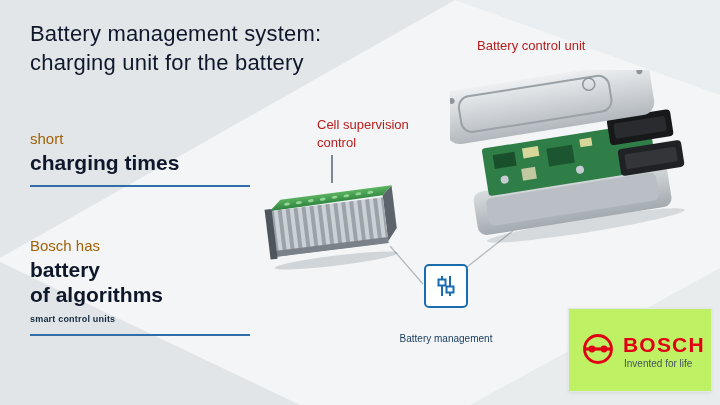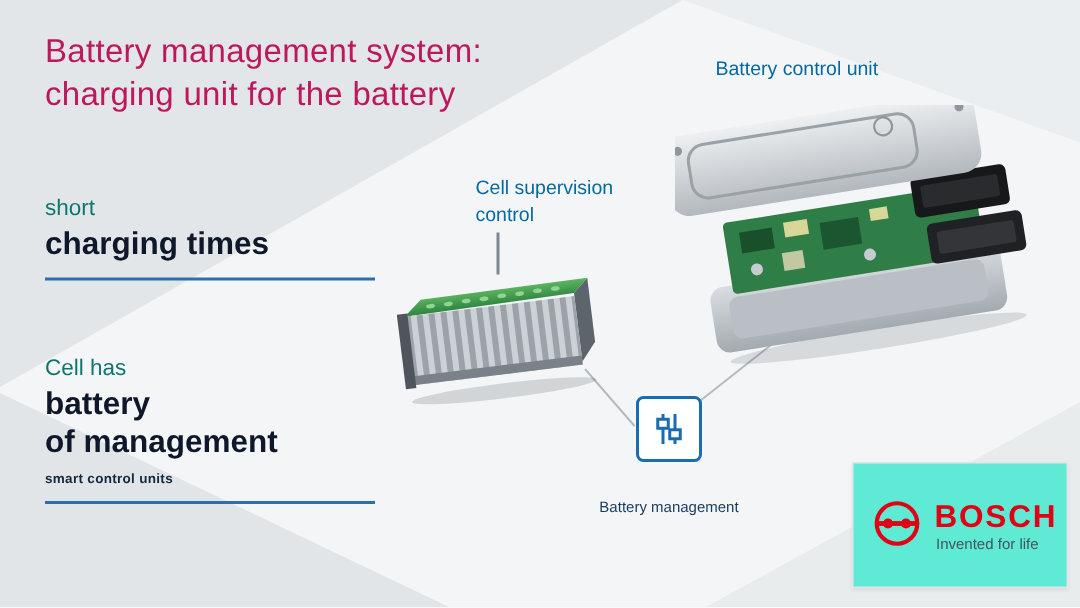--- a/index.html
+++ b/index.html
@@ -2,45 +2,45 @@
 <html><head>
 <meta charset="utf-8">
 <style>
   * { margin:0; padding:0; box-sizing:border-box; }
   html,body { width:720px; height:405px; overflow:hidden; background:#fff; }
   .slide { position:relative; width:720px; height:405px; background:#f3f5f6;
            font-family:"Liberation Sans", sans-serif; overflow:hidden; }
   .abs { position:absolute; }
   .bg { position:absolute; left:0; top:0; width:100%; height:100%; }
 
-  .title { left:30px; top:20px; font-size:22px; font-weight:500; color:#be185d;
+  .title { left:30px; top:20px; font-size:22px; font-weight:500; color:#0f172a;
            line-height:1.3; letter-spacing:.2px; }
 
-  .side-label { font-size:13px; color:#0369a1; line-height:1.4; }
+  .side-label { font-size:13px; color:#b91c1c; line-height:1.4; }
   .label-bcu { left:477px; top:37px; }
   .label-cell { left:317px; top:116px; }
   .pointer { left:331px; top:155px; width:1.5px; height:28px; background:#7c8894; }
 
-  .fact .intro { font-size:15px; color:#0f766e; margin-bottom:3px; }
+  .fact .intro { font-size:15px; color:#a16207; margin-bottom:3px; }
   .fact .headline { font-size:21px; font-weight:700; color:#0f172a; line-height:1.2; }
   .fact .note { font-size:9px; font-weight:700; color:#12293f; margin-top:7px; letter-spacing:.2px; }
   .divider { width:220px; height:1.5px; background:#2f6ea9; margin-top:10px; }
   .fact1 { left:30px; top:130px; }
   .fact2 { left:30px; top:237px; }
 
   .battery-svg { left:260px; top:176px; }
   .ecu-svg { left:450px; top:70px; }
   .lines-svg { left:0; top:0; width:720px; height:405px; pointer-events:none; }
 
   .bm-icon { left:424px; top:264px; width:44px; height:44px; border:2px solid #1a6cae;
              border-radius:5px; background:rgba(255,255,255,.92);
              display:flex; align-items:center; justify-content:center; }
   .bm-label { left:392px; top:333px; width:108px; text-align:center; font-size:10px; color:#163a5e; }
 
-  .logo-box { left:568px; top:308px; width:144px; height:84px; background:#5eead4;
+  .logo-box { left:568px; top:308px; width:144px; height:84px; background:#bef264;
               border:1px solid #e3e6e8; box-shadow:0 1px 3px rgba(0,0,0,.08); }
   .armature { position:absolute; left:12px; top:23px; }
   .brand { position:absolute; left:54px; top:24px; font-size:21px; font-weight:800;
            color:#e20015; letter-spacing:1.2px; }
   .tagline { position:absolute; left:55px; top:49px; font-size:10px; color:#45535f; }
 </style>
 </head>
 <body>
 
 <div class="slide">
@@ -70,23 +70,23 @@
   </div>
   <div class="abs pointer"></div>
 
   <div class="abs fact fact1">
     <div class="intro">short</div>
     <div class="headline">charging times</div>
     <div class="divider"></div>
   </div>
 
   <div class="abs fact fact2">
-    <div class="intro">Cell has</div>
+    <div class="intro">Bosch has</div>
     <div class="headline">battery</div>
-    <div class="headline">of management</div>
+    <div class="headline">of algorithms</div>
     <div class="note">smart control units</div>
     <div class="divider"></div>
   </div>
 
   <svg class="abs battery-svg" width="140" height="95" viewBox="0 0 140 95">
     <defs>
       <pattern id="fins" width="8" height="50" patternUnits="userSpaceOnUse">
         <rect width="8" height="50" fill="#9ba2aa"></rect>
         <rect width="4" height="50" fill="#ccd1d6"></rect>
       </pattern>

